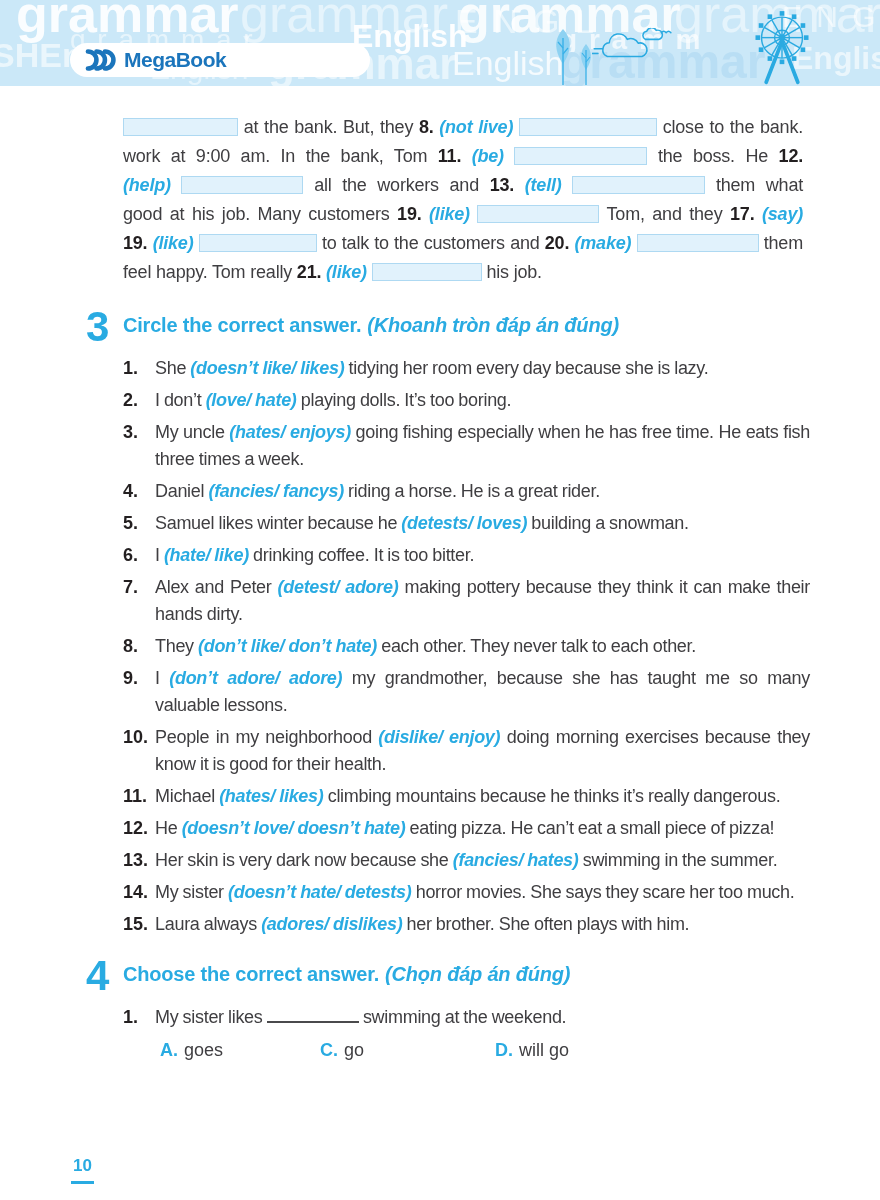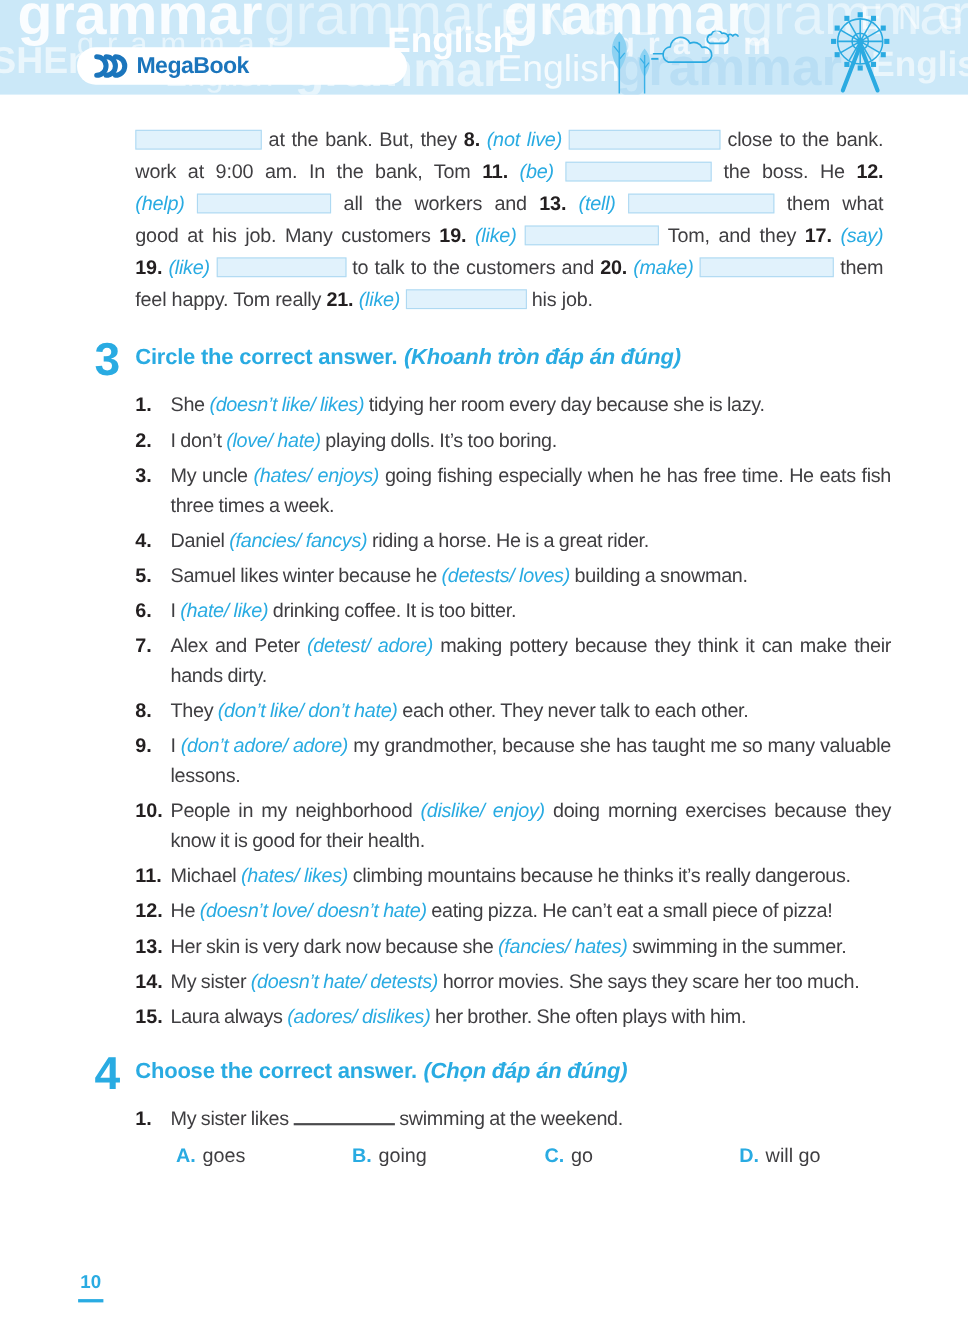--- a/index.html
+++ b/index.html
@@ -14,21 +14,21 @@
   .brand{font-size:21px;font-weight:700;color:var(--logo-blue,#1b75bc);letter-spacing:-0.5px;margin-left:6px;}
   .tagline{font-size:16px;font-weight:700;font-style:italic;color:var(--accent,#29abe2);
            margin-left:12px;font-family:"DejaVu Serif",serif;}
   .deco{position:absolute;}
   
   .content{padding:27px 70px 0 123px;box-sizing:border-box;}
   .fillpara{width:680px;font-size:18px;letter-spacing:-0.2px;}
   .pline{height:29px;line-height:29px;text-align:justify;text-align-last:justify;white-space:nowrap;}
   .pline.pline-last{text-align-last:left;}
   .pnum{font-weight:700;color:var(--num,#231f20);}
-  .pverb,.choice{font-style:italic;font-weight:400;color:var(--accent,#29abe2);}
+  .pverb,.choice{font-style:italic;font-weight:700;color:var(--accent,#29abe2);}
   .pblank{display:inline-block;height:18px;background:var(--blank-fill,#e1f2fc);
           border:1px solid var(--blank-border,#aed9f2);vertical-align:-3px;box-sizing:border-box;}
   
   .sec{margin-top:20px;}
   .sec-head{display:flex;align-items:flex-start;margin-left:-37px;height:42px;}
   .sec-num{width:37px;font-size:42px;line-height:40px;font-weight:700;color:var(--accent,#29abe2);}
   .sec-title-wrap{padding-top:7px;font-size:20px;font-weight:700;color:var(--accent,#29abe2);letter-spacing:-0.2px;}
   .sec-sub{font-style:italic;margin-left:6px;}
   .items{margin-top:6px;font-size:18px;}
   .item{display:flex;margin-bottom:5px;}
@@ -222,21 +222,20 @@
           <span>Choose the correct answer.</span><span class="sec-sub">(Chọn đáp án đúng)</span>
         </div>
       </div>
       <div class="items">
           <div class="item">
             <span class="item-num">1.</span>
             <div class="item-text"><span>My sister likes </span><span class="uline"></span><span> swimming at the weekend.</span></div>
           </div>
           <div class="options">
             <span class="opt"><span class="opt-letter">A.</span><span class="opt-text">goes</span></span>
-            <span class="opt"><span class="opt-letter">B.</span><span class="opt-text">going</span></span>
             <span class="opt"><span class="opt-letter">C.</span><span class="opt-text">go</span></span>
             <span class="opt"><span class="opt-letter">D.</span><span class="opt-text">will go</span></span>
           </div>
         </div>
     </section>
 
   </main>
 
   <div class="pagenum">10</div>
 </div>

